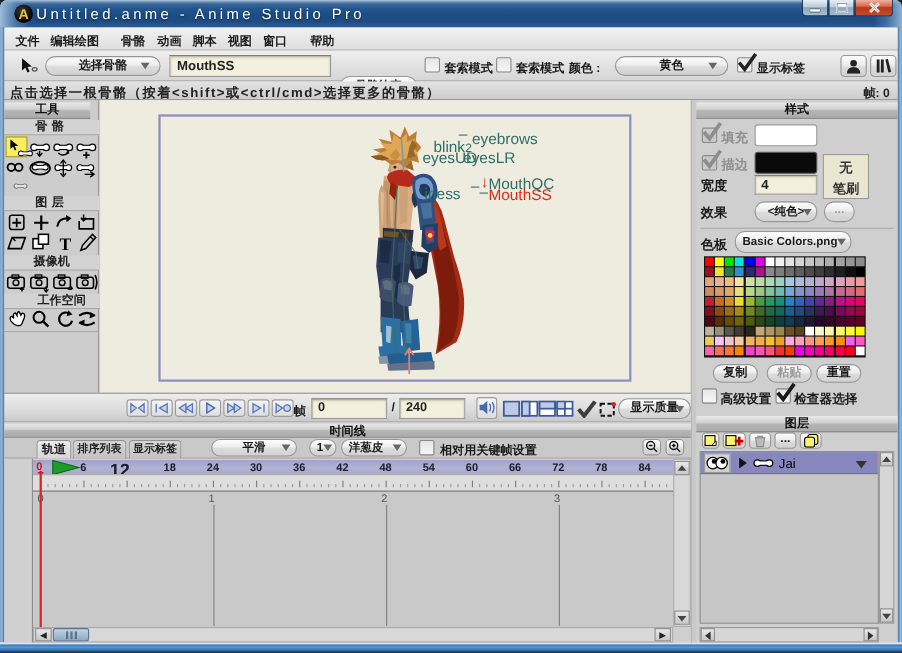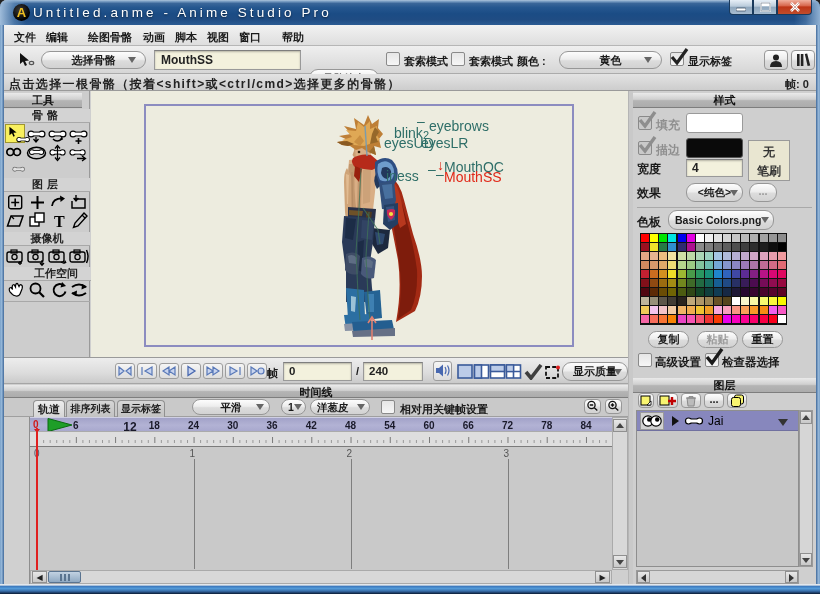--- a/index.html
+++ b/index.html
@@ -85,21 +85,21 @@
         <path d="M2 1 L10 9 M10 1 L2 9" stroke="#fff" stroke-width="2.6"></path>
         <path d="M2 1 L10 9 M10 1 L2 9" stroke="#803020" stroke-width="0.4"></path>
       </svg></div>
   <div class="abs sideL"></div>
     <div class="abs sideR"></div>
   <div class="abs" id="bot"></div>
 
   <div class="abs" id="menubar">
     <span style="left:10px">文件</span>
       <span style="left:42px">编辑</span>
-      <span style="left:84px">绘图</span>
+      <span style="left:64px">绘图</span>
     <span style="left:106px">骨骼</span>
       <span style="left:139px">动画</span>
       <span style="left:171px">脚本</span>
     <span style="left:203px">视图</span>
       <span style="left:235px">窗口</span>
       <span style="left:278px">帮助</span>
   </div>
 
   <div class="abs" id="toolbar">
     <svg class="abs" style="left:14px;top:6px" width="18" height="16" viewBox="0 0 18 16">
@@ -704,21 +704,21 @@
             <path d="M3.8 5 h3.4 M8.3 7.8 l3 2.8" stroke="#111" stroke-width="1.3"></path>
           </svg></div>
       <div class="abs btn" style="left:601px;top:1px;width:17px;height:15px;border-radius:4px"><svg width="13" height="12" viewBox="0 0 13 12">
             <circle cx="5.5" cy="5" r="3.6" fill="none" stroke="#111" stroke-width="1.3"></circle>
             <path d="M3.8 5 h3.4 M5.5 3.3 v3.4 M8.3 7.8 l3 2.8" stroke="#111" stroke-width="1.3"></path>
           </svg></div>
     </div>
     <div class="abs gut"></div>
     <div class="abs" id="ruler">
         <span style="position:absolute;left:45.8px;top:2px;transform:translateX(-50%);font-size:10px;color:#1a1a2a;font-weight:bold">6</span>
-        <span style="position:absolute;left:100px;top:2px;transform:translateX(-50%);font-size:12px;color:#1a1a2a;font-weight:bold">12</span>
+        <span style="position:absolute;left:79px;top:2px;transform:translateX(-50%);font-size:16px;color:#1a1a2a;font-weight:bold">12</span>
         <span style="position:absolute;left:124.3px;top:2px;transform:translateX(-50%);font-size:10px;color:#1a1a2a;font-weight:bold">18</span>
         <span style="position:absolute;left:163.6px;top:2px;transform:translateX(-50%);font-size:10px;color:#1a1a2a;font-weight:bold">24</span>
         <span style="position:absolute;left:202.8px;top:2px;transform:translateX(-50%);font-size:10px;color:#1a1a2a;font-weight:bold">30</span>
         <span style="position:absolute;left:242.0px;top:2px;transform:translateX(-50%);font-size:10px;color:#1a1a2a;font-weight:bold">36</span>
         <span style="position:absolute;left:281.3px;top:2px;transform:translateX(-50%);font-size:10px;color:#1a1a2a;font-weight:bold">42</span>
         <span style="position:absolute;left:320.5px;top:2px;transform:translateX(-50%);font-size:10px;color:#1a1a2a;font-weight:bold">48</span>
         <span style="position:absolute;left:359.8px;top:2px;transform:translateX(-50%);font-size:10px;color:#1a1a2a;font-weight:bold">54</span>
         <span style="position:absolute;left:399.0px;top:2px;transform:translateX(-50%);font-size:10px;color:#1a1a2a;font-weight:bold">60</span>
         <span style="position:absolute;left:438.2px;top:2px;transform:translateX(-50%);font-size:10px;color:#1a1a2a;font-weight:bold">66</span>
         <span style="position:absolute;left:477.5px;top:2px;transform:translateX(-50%);font-size:10px;color:#1a1a2a;font-weight:bold">72</span>

